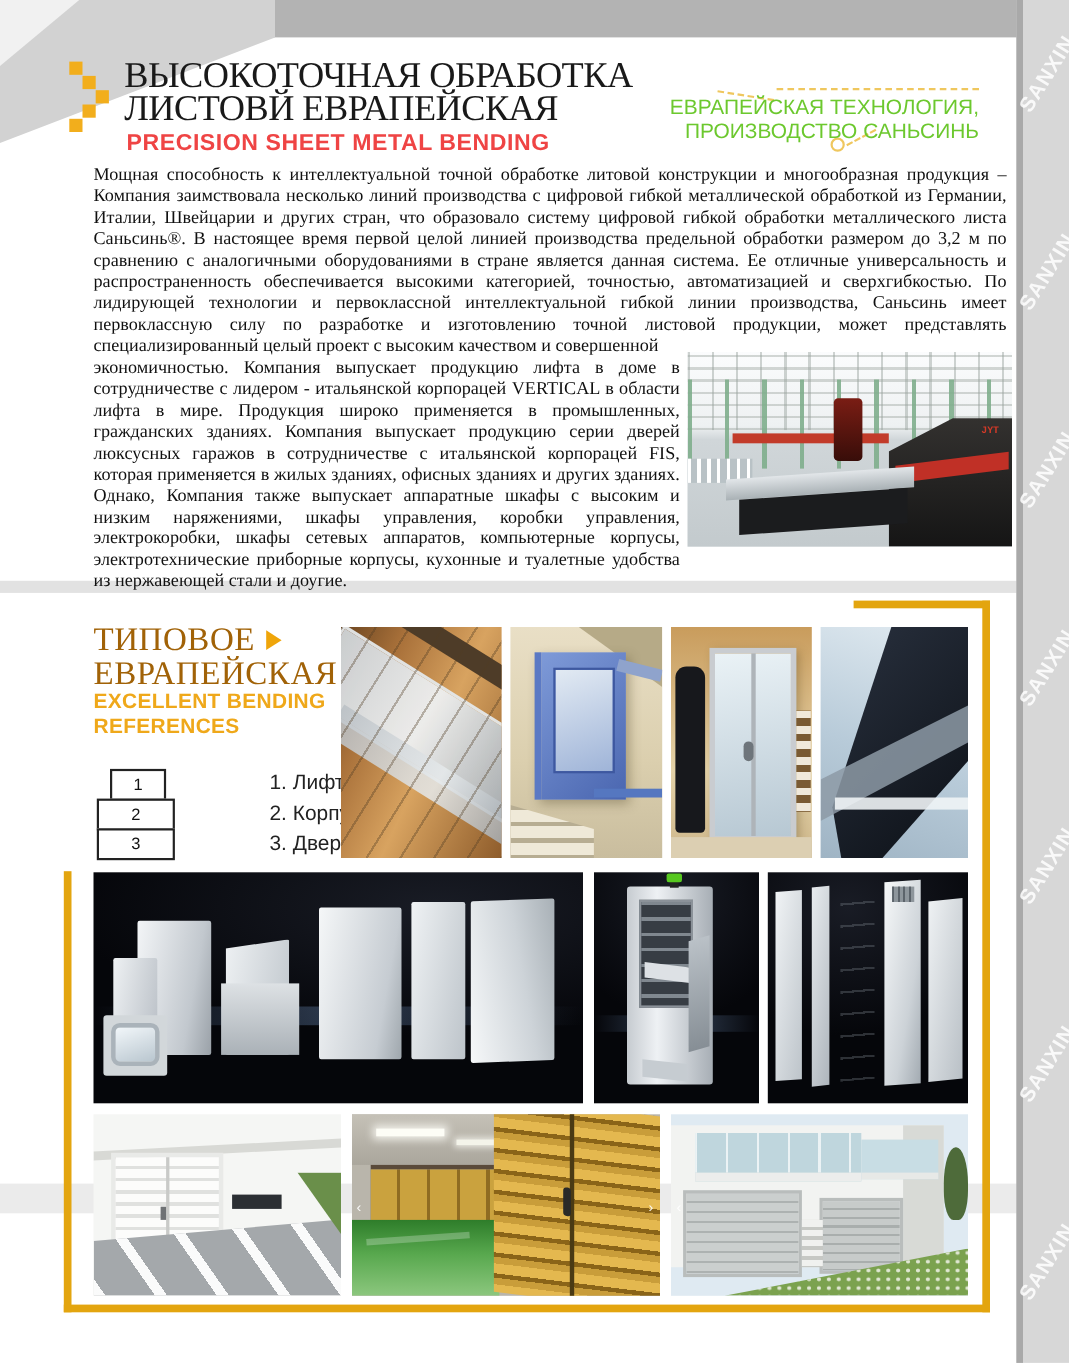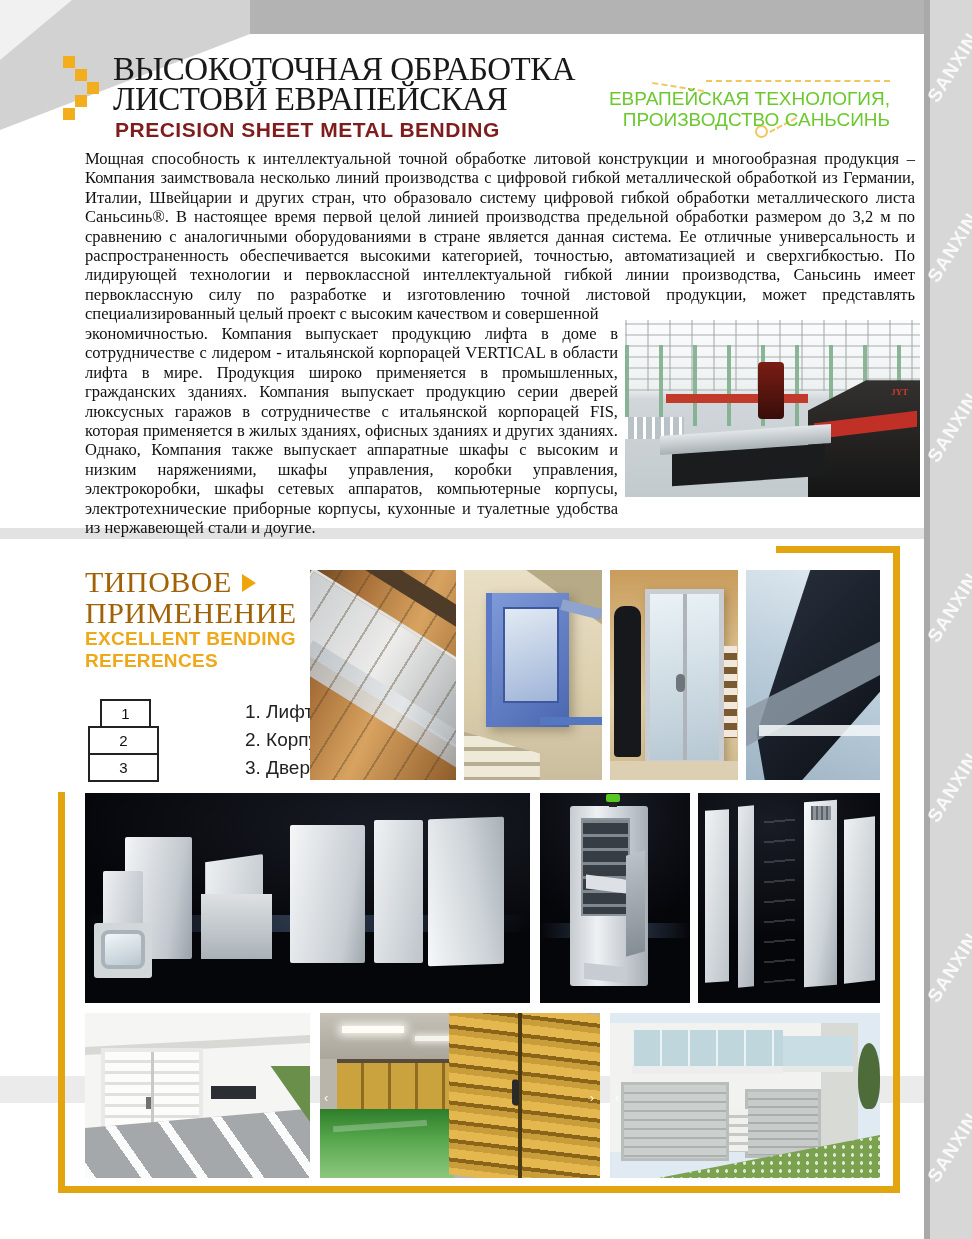--- a/index.html
+++ b/index.html
@@ -16,21 +16,21 @@
   .bottom-gray-band{left:0;top:1076px;width:937px;height:27px;background:#ebebeb;}
   
   .side-strip{right:0;top:0;width:42px;height:1239px;background:#d7d7d7;border-left:6px solid #a9a9a9;}
   .wm{position:absolute;left:-14px;width:70px;text-align:center;
       font-family:"Liberation Sans",sans-serif;font-weight:bold;font-size:19px;letter-spacing:1px;
       color:rgba(255,255,255,.85);transform:rotate(-58deg);}
   
   .logo-sq{width:12px;height:12px;background:#F2AE1C;}
   .title{left:113px;top:54px;width:600px;font-size:33px;line-height:30px;letter-spacing:-.5px;color:#191919;}
   .subtitle{left:115px;top:118px;font-family:"Liberation Sans",sans-serif;font-weight:bold;
-            font-size:21px;color:#7f1d1d;letter-spacing:.5px;}
+            font-size:21px;color:#ef4444;letter-spacing:.5px;}
   .tagline{left:560px;top:88px;width:330px;text-align:right;font-family:"Liberation Sans",sans-serif;
            font-size:19px;line-height:21px;color:#6CC82E;}
   .dash{border-top:2px dashed #EFC75E;}
   .dash-circle{width:9px;height:9px;border:2px solid #EFC75E;border-radius:50%;background:transparent;}
   
   .para{font-size:16.5px;line-height:19.4px;text-align:justify;color:#101010;}
   .para1{left:85px;top:149px;width:830px;}
   .para2{left:85px;top:324px;width:533px;}
   
   .sec-title{left:85px;top:566px;font-size:30px;line-height:31px;color:#a16207;letter-spacing:.5px;}
@@ -108,27 +108,27 @@
     <div class="el" style="left:0;width:20%;top:55%;height:12%;
          background:repeating-linear-gradient(90deg,#fff 0 3px,rgba(255,255,255,0) 3px 9px),#b9c2c6;"></div>
     <div class="el" style="right:0;top:34%;width:38%;height:66%;
          background:linear-gradient(#33312f,#151515);clip-path:polygon(0 26%,52% 0,100% 0,100% 100%,0 100%);"></div>
     <div class="el" style="right:1%;top:55%;width:35%;height:9%;background:#c03026;transform:skewY(-7deg);"></div>
     <div class="el" style="left:45%;top:24%;width:9%;height:32%;border-radius:4px;
          background:linear-gradient(#7a1d14,#380d09);"></div>
     <div class="el" style="left:12%;width:58%;top:62%;height:11%;transform:skewY(-4deg);
          background:linear-gradient(#e2e6e9,#a9b1b5);"></div>
     <div class="el" style="left:16%;width:52%;top:73%;height:18%;transform:skewY(-4deg);background:#1b1c1e;"></div>
-    <span class="el" style="right:4%;top:38%;color:#d23a28;font-family:Liberation Serif, serif;
+    <span class="el" style="right:4%;top:38%;color:#d23a28;font-family:Liberation Mono, monospace;
           font-weight:bold;font-size:9px;text-align:center;">JYT</span>
   </div>
 
   <div class="abs sec-title">
     <div><span>ТИПОВОЕ</span><span class="tri"></span></div>
-    <div>ПРИМЕНЕНИЕ</div>
+    <div>ЕВРАПЕЙСКАЯ</div>
   </div>
   <div class="abs sec-sub">
     <div>EXCELLENT BENDING</div>
     <div>REFERENCES</div>
   </div>
 
   <div class="lg-box" style="left:100px;top:699px;width:47px;height:25px;">1</div>
   <div class="lg-box" style="left:88px;top:726px;width:67px;height:25px;">2</div>
   <div class="lg-box" style="left:88px;top:753px;width:67px;height:25px;">3</div>
   <div class="abs" style="left:245px;top:698px;">

